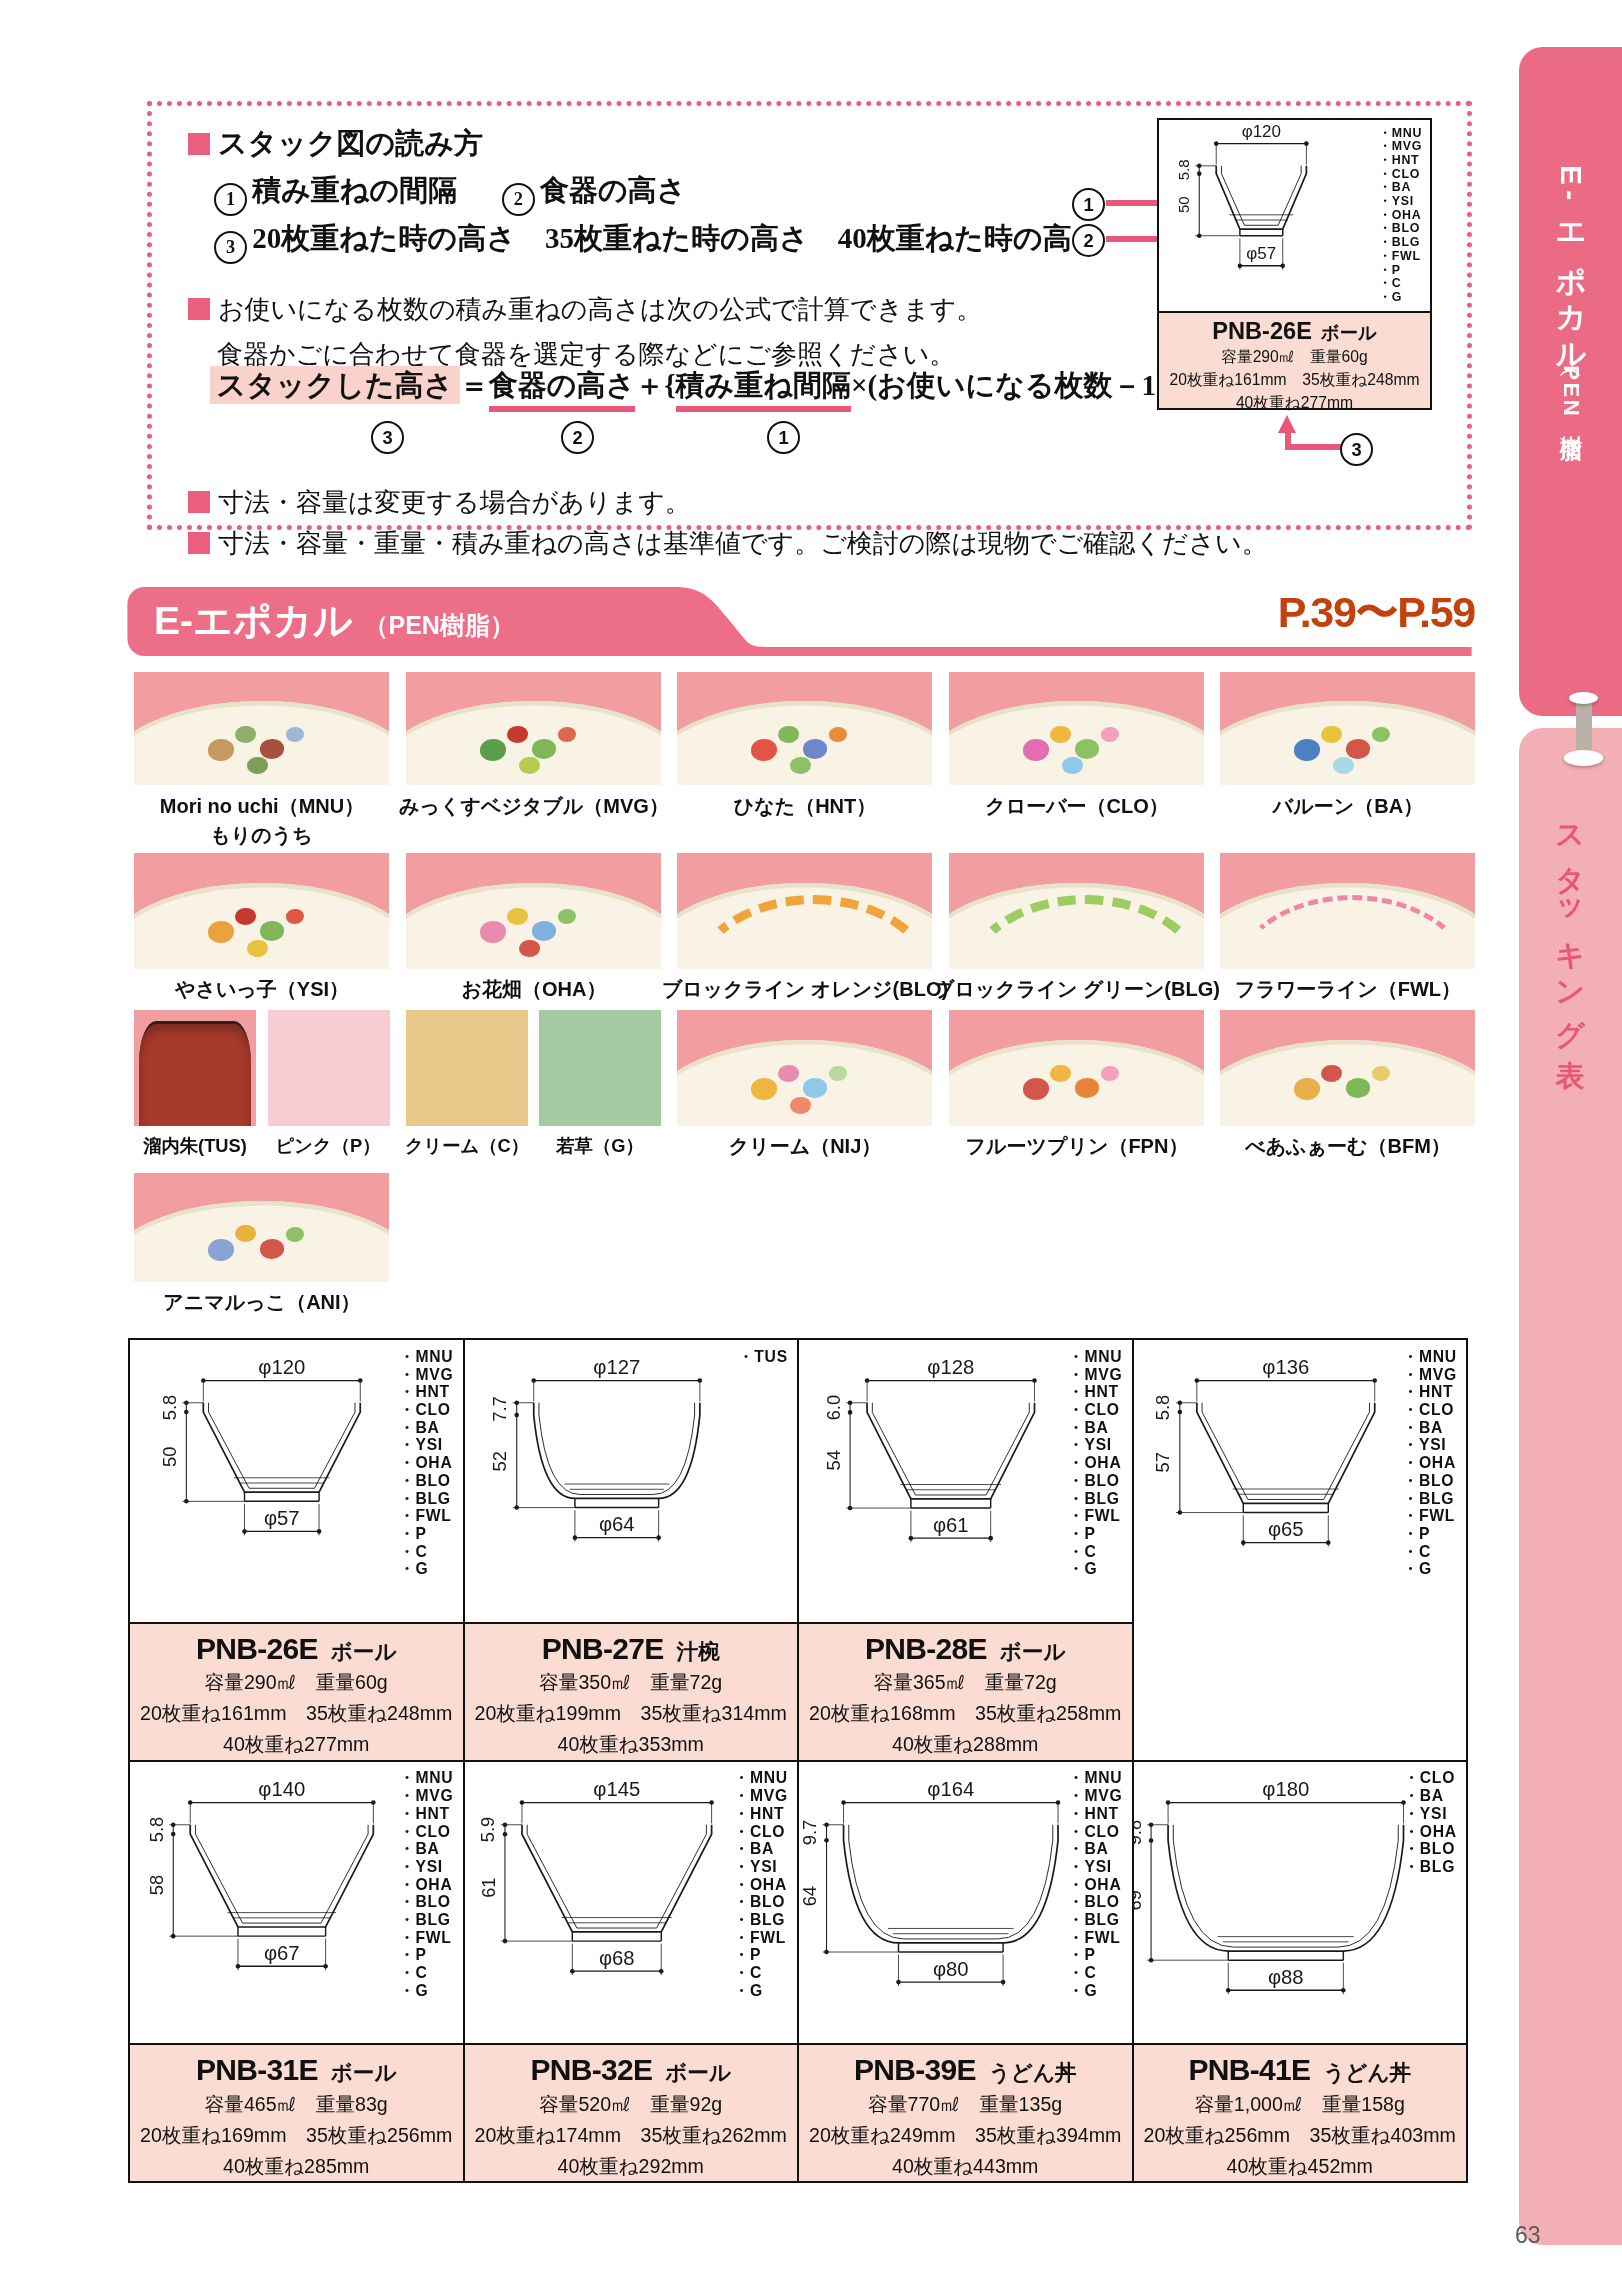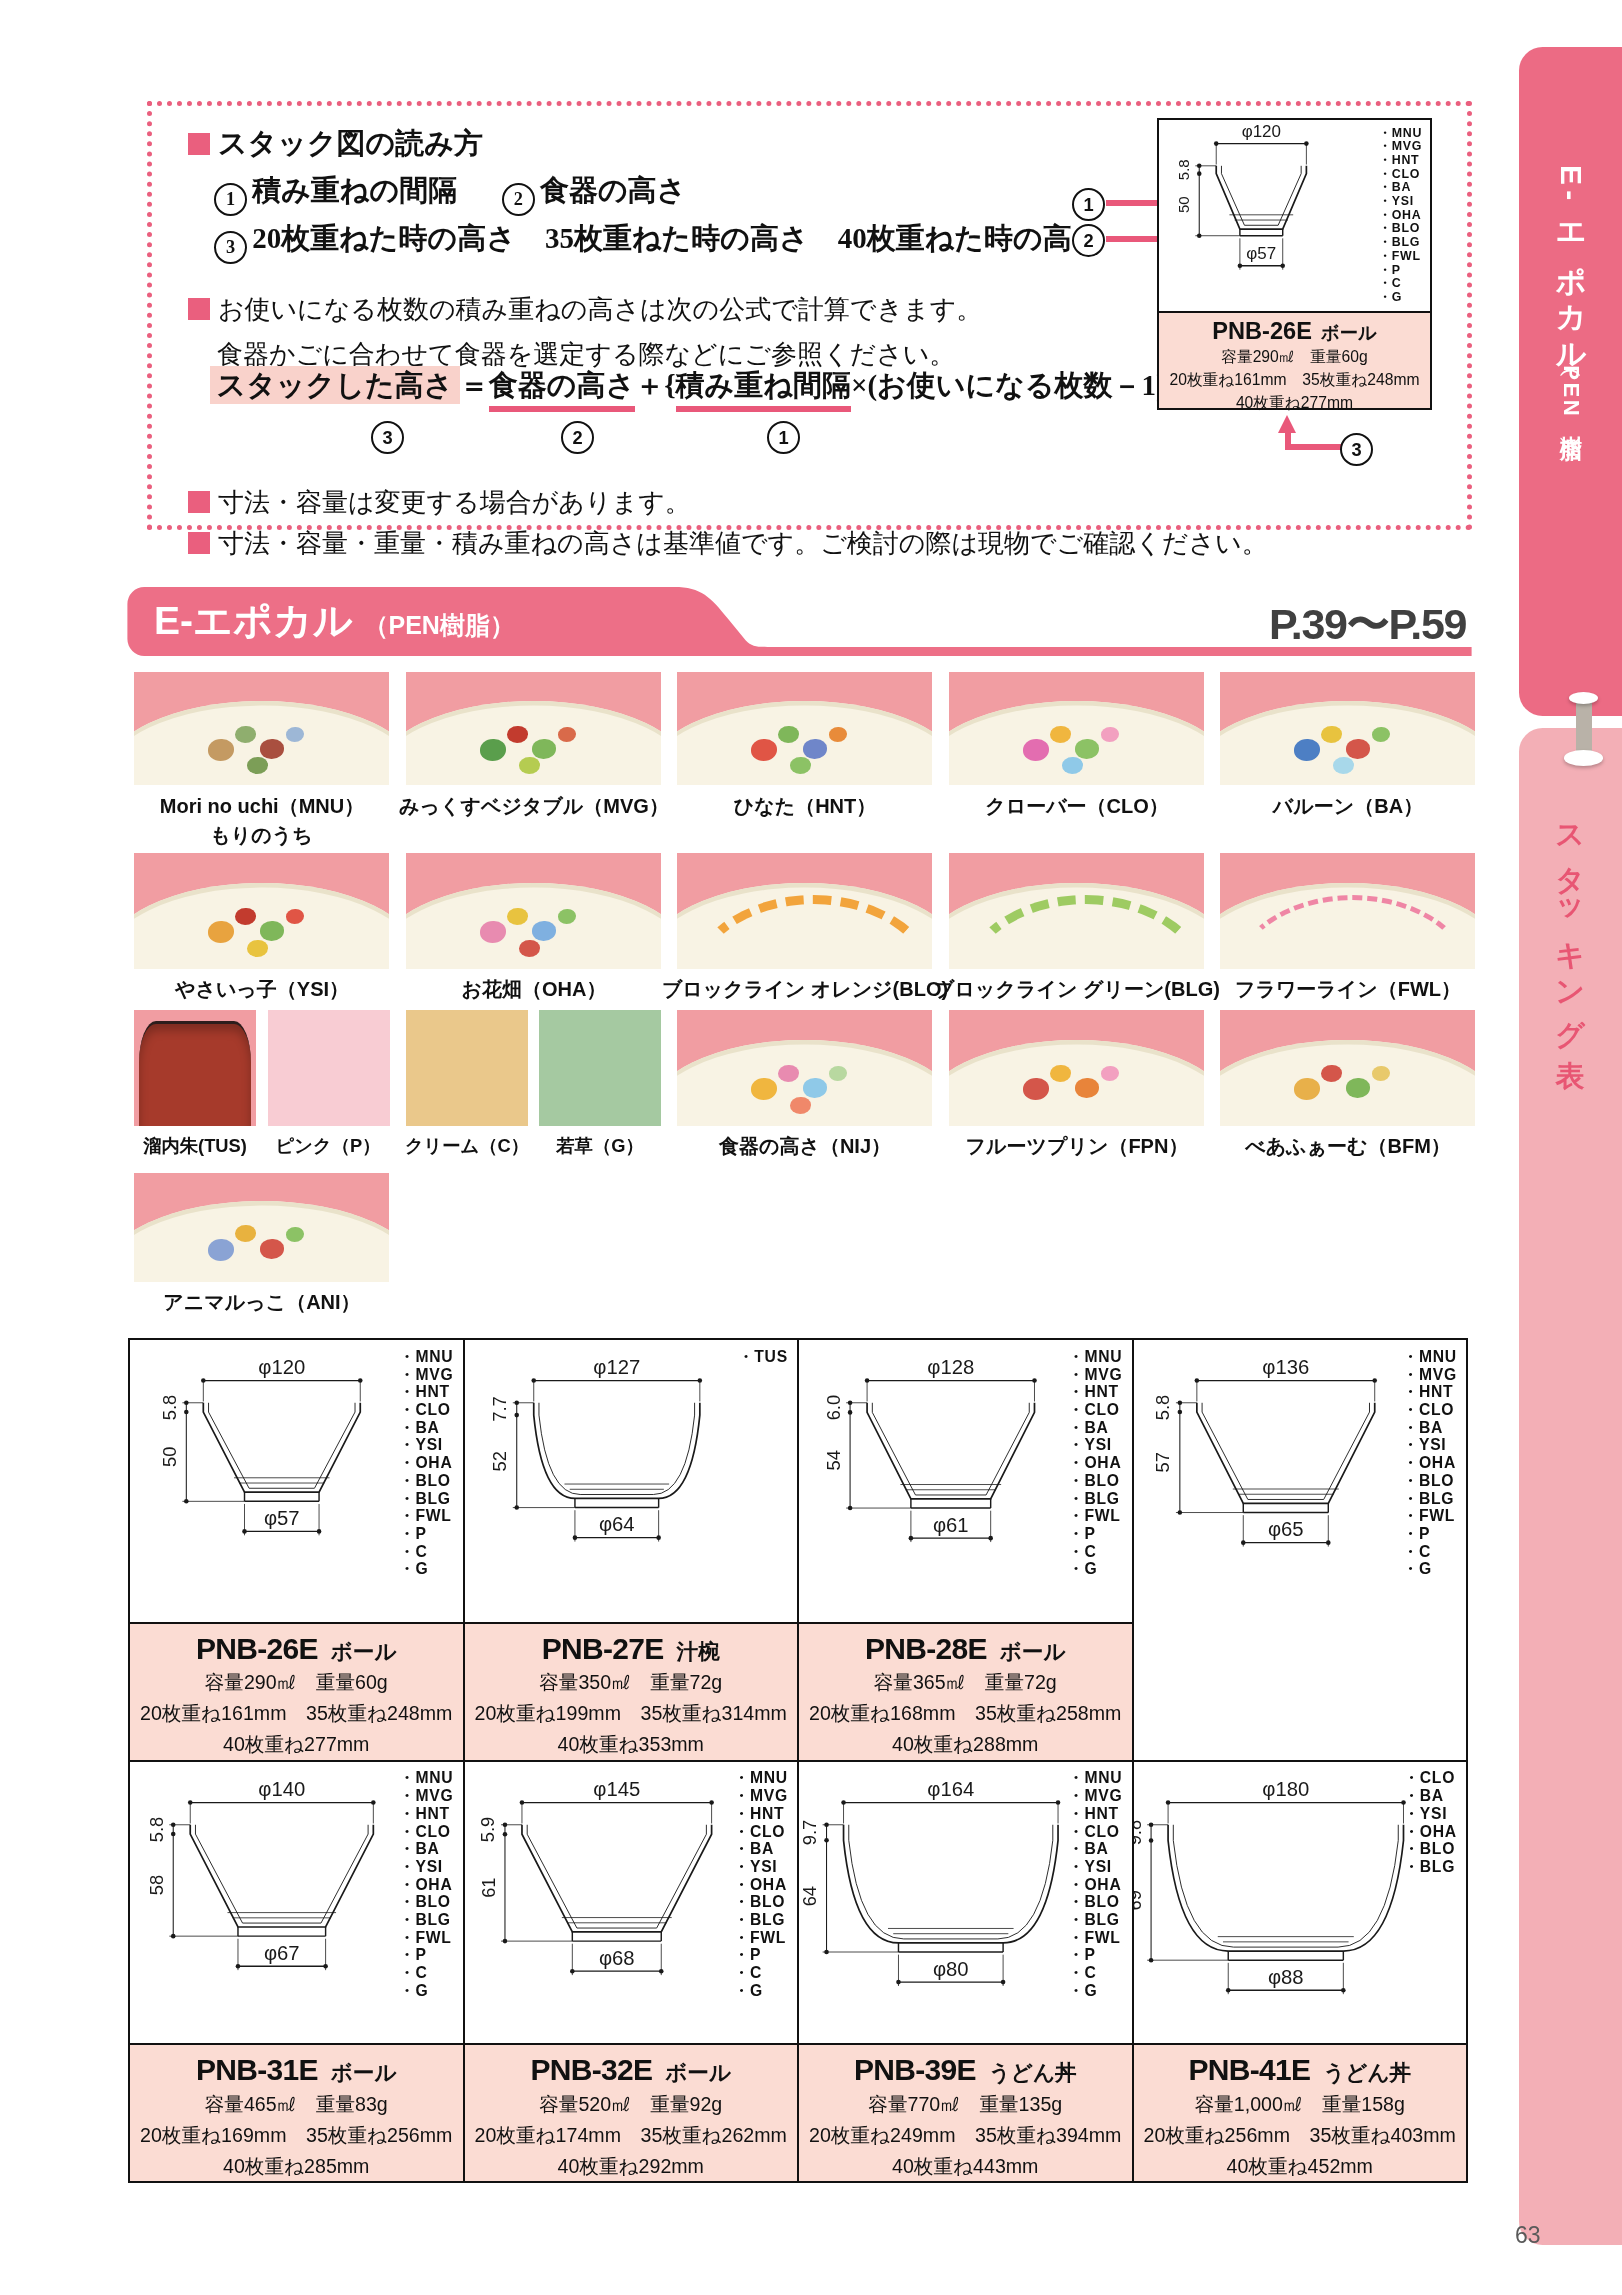--- a/index.html
+++ b/index.html
@@ -34,22 +34,22 @@
   .arrow-bar{position:absolute;background:#e9587a;z-index:2;}
   .tri-right{position:absolute;width:0;height:0;border-top:9.8px solid transparent;
     border-bottom:9.8px solid transparent;border-left:18.3px solid #e9587a;z-index:2;}
   .tri-up{position:absolute;width:0;height:0;border-left:9.8px solid transparent;
     border-right:9.8px solid transparent;border-bottom:18.3px solid #e9587a;z-index:2;}
   
   #header-band{position:absolute;left:124px;top:587px;width:1351px;height:69px;}
   #header-title{position:absolute;left:154px;top:594px;color:#fff;font-weight:bold;
     font-size:39px;white-space:nowrap;z-index:2;}
   #header-title .sub{font-size:25px;font-weight:bold;}
-  #header-pages{position:absolute;left:1269px;top:596px;width:206px;text-align:left;
-    color:#404040;font-size:43px;font-weight:bold;letter-spacing:-1.3px;}
+  #header-pages{position:absolute;left:1269px;top:584px;width:206px;text-align:right;
+    color:#c2410c;font-size:43px;font-weight:bold;letter-spacing:-1.3px;}
   
   .swatch{position:absolute;background:#f19da2;overflow:hidden;}
   .dome{position:absolute;left:-12%;width:124%;top:26%;height:95%;background:#f8f3e4;
     border-radius:50% 50% 0 0/70% 70% 0 0;box-shadow:inset 0 4.6px 0 #e9e2ca;}
   .deco-dot{position:absolute;border-radius:50% 46% 52% 48%;}
   .arcband{position:absolute;left:3%;width:94%;top:36%;height:150%;border-radius:50%;
     border-style:dashed;border-color:transparent;}
   .solid-fill{position:absolute;inset:0;}
   .dark-bowl{position:absolute;left:5.2px;right:5.2px;top:10.5px;bottom:-2.6px;background:#a63a2b;
     border-radius:17px 17px 0 0/42px 42px 0 0;border-top:3.9px solid #2d1d1c;
@@ -280,21 +280,21 @@
     </div>
     <div class="sw-label" style="left: 513px; top: 1133px; width: 174px; font-size: 18.3px;">若草（G）</div>
     <div class="swatch" style="left: 677px; top: 1010px; width: 255px; height: 116px;">
       <div class="dome"></div>
       <div class="deco-dot" style="width: 26px; height: 21.6px; background: rgb(240, 182, 63); left: 74px; top: 68px;"></div>
       <div class="deco-dot" style="width: 21px; height: 17px; background: rgb(232, 139, 176); left: 101px; top: 55px;"></div>
       <div class="deco-dot" style="width: 23.6px; height: 19.6px; background: rgb(143, 201, 232); left: 126px; top: 68px;"></div>
       <div class="deco-dot" style="width: 18.3px; height: 15px; background: rgb(184, 216, 160); left: 152px; top: 56px;"></div>
       <div class="deco-dot" style="width: 21px; height: 17px; background: rgb(240, 136, 106); left: 113px; top: 87px;"></div>
     </div>
-    <div class="sw-label" style="left: 651px; top: 1133px; width: 308px;">食器の高さ（NIJ）</div>
+    <div class="sw-label" style="left: 651px; top: 1133px; width: 308px;">クリーム（NIJ）</div>
     <div class="swatch" style="left: 949px; top: 1010px; width: 255px; height: 116px;">
       <div class="dome"></div>
       <div class="deco-dot" style="width: 26px; height: 21.6px; background: rgb(212, 86, 74); left: 74px; top: 68px;"></div>
       <div class="deco-dot" style="width: 21px; height: 17px; background: rgb(240, 182, 63); left: 101px; top: 55px;"></div>
       <div class="deco-dot" style="width: 23.6px; height: 19.6px; background: rgb(232, 132, 58); left: 126px; top: 68px;"></div>
       <div class="deco-dot" style="width: 18.3px; height: 15px; background: rgb(242, 160, 192); left: 152px; top: 56px;"></div>
     </div>
     <div class="sw-label" style="left: 923px; top: 1133px; width: 308px;">フルーツプリン（FPN）</div>
     <div class="swatch" style="left: 1220px; top: 1010px; width: 255px; height: 116px;">
       <div class="dome"></div>

